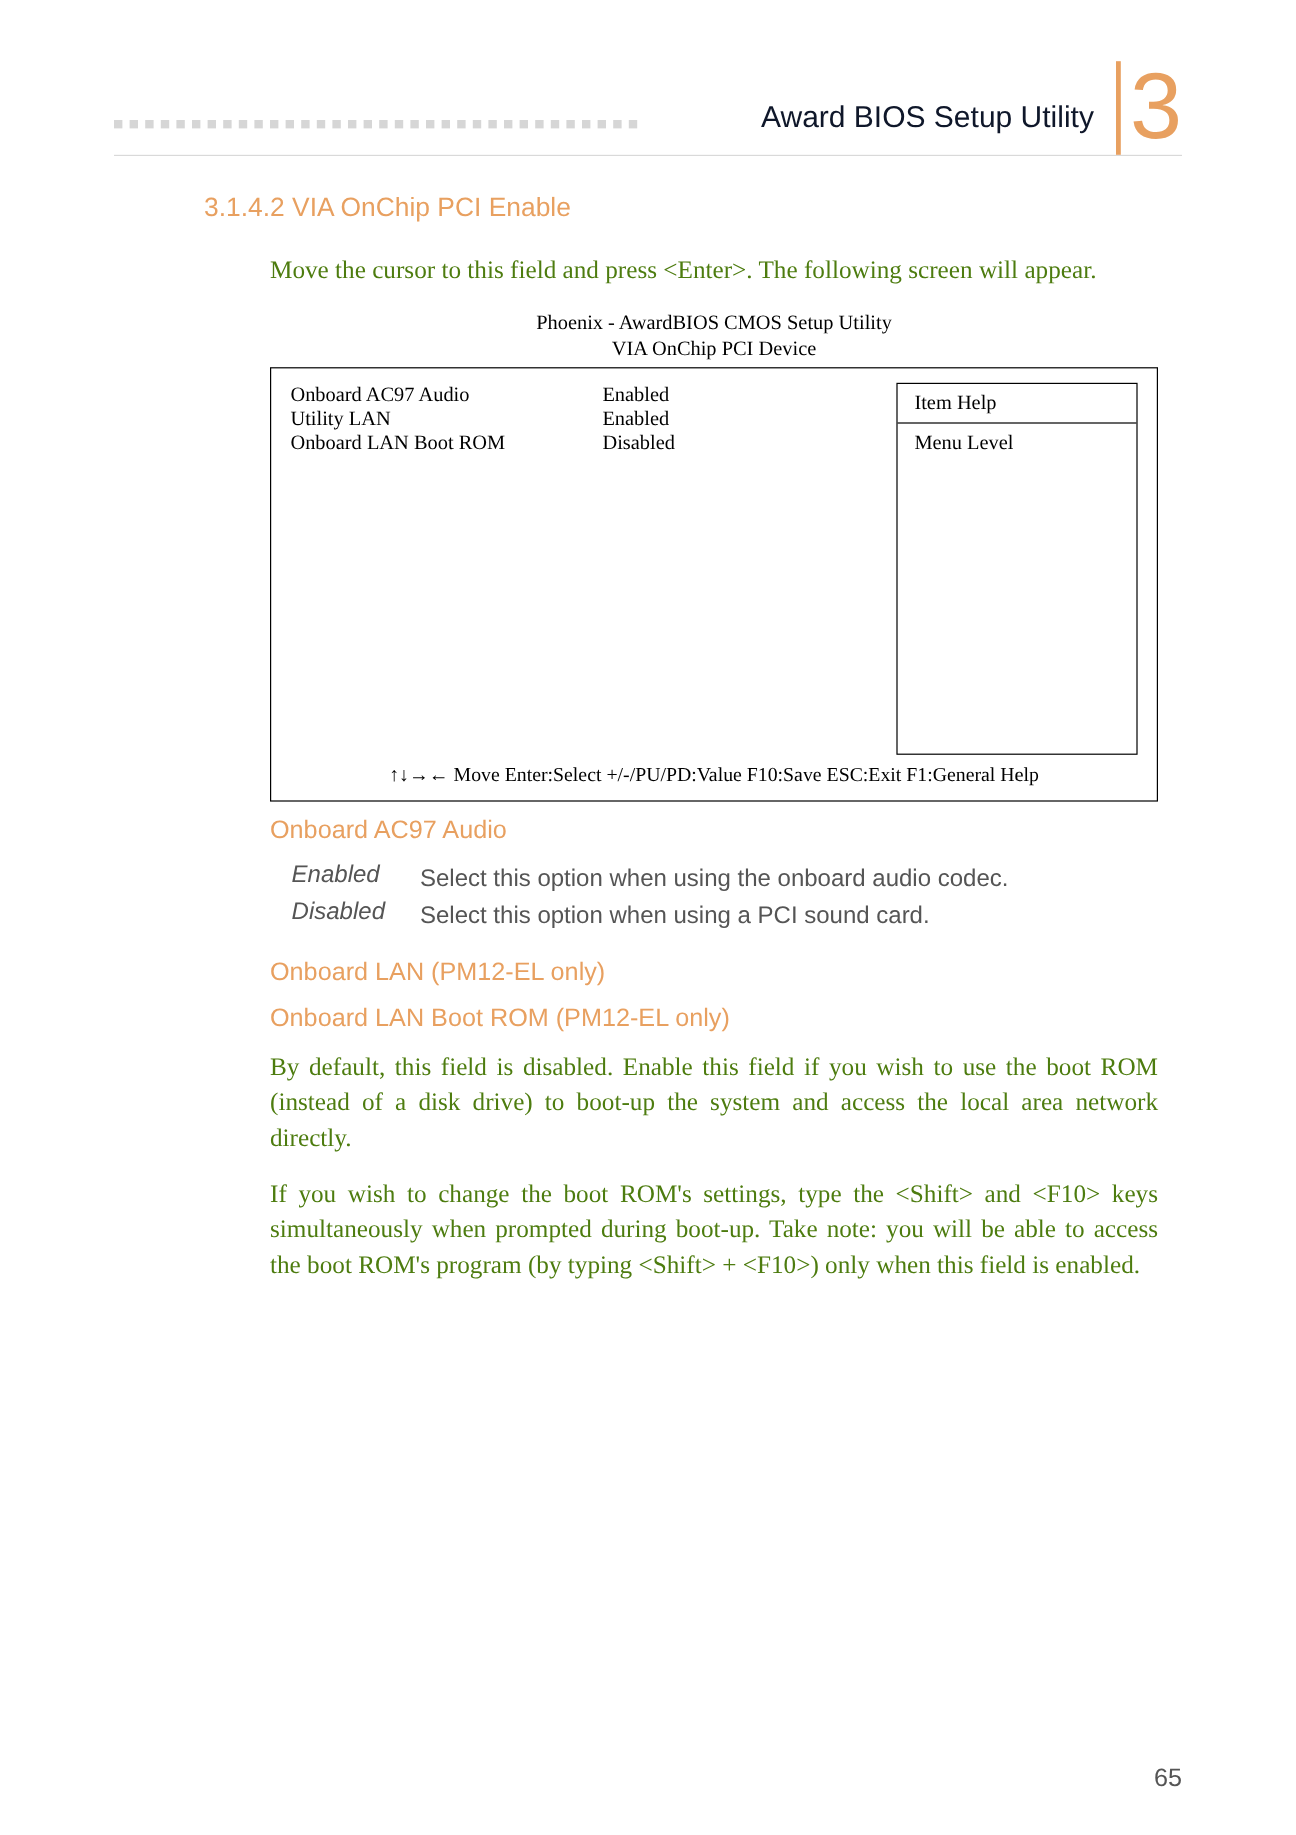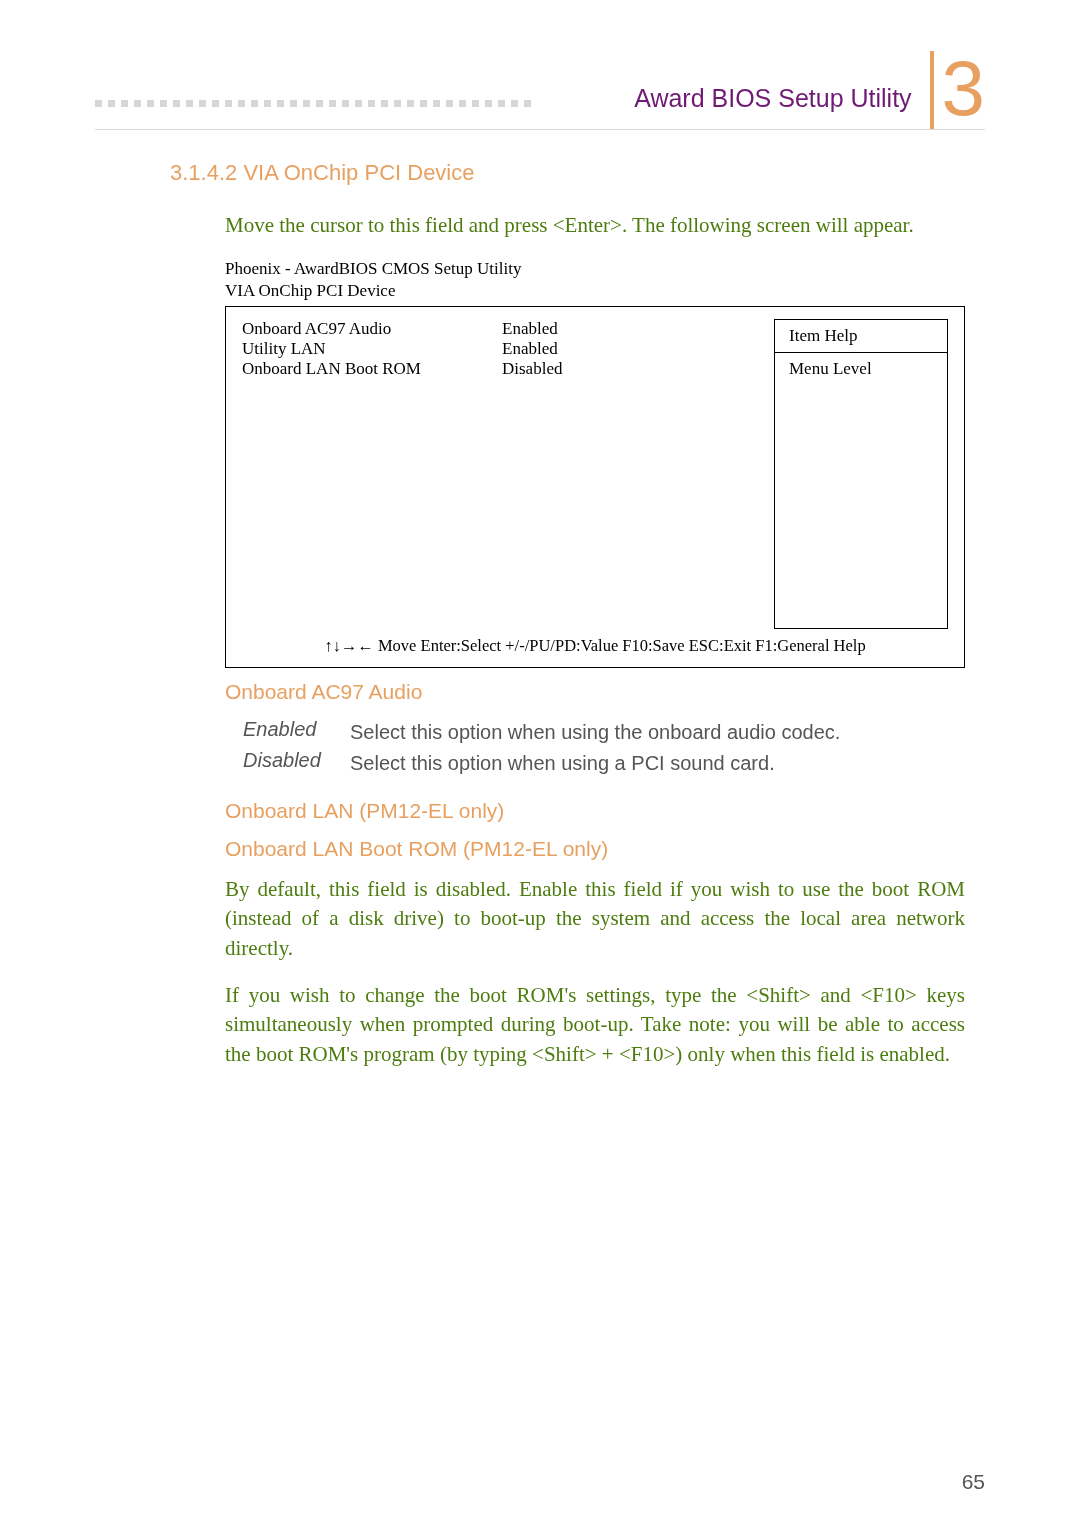--- a/index.html
+++ b/index.html
@@ -34,21 +34,21 @@
       position: absolute;
       left: 0;
       bottom: 22px;
     }
     .dot {
       width: 7px;
       height: 7px;
       background: #d6d6d6;
     }
     .chapter-title {
-      color: #701a75;
+      color: #0f172a;
       font-size: 25px;
       font-weight: 400;
       margin-right: 18px;
       margin-bottom: 16px;
     }
     .chapter-number-box {
       border-left: 4px solid #e8a060;
       padding-left: 8px;
       padding-bottom: 5px;
       height: 78px;
@@ -76,21 +76,21 @@
       line-height: 1.4;
       margin-bottom: 18px;
       font-family: Liberation Serif, serif;
     }
     .bios-wrap {
       margin-left: 130px;
       margin-right: 20px;
       margin-bottom: 12px;
     }
     .bios-title {
-      text-align: left;
+      text-align: center;
       font-family: "Times New Roman", Times, serif;
       font-size: 17px;
       color: #000;
       line-height: 1.3;
       margin-bottom: 3px;
     }
     .bios-box {
       border: 1.5px solid #000;
       padding: 12px 16px 10px 16px;
       font-family: "Times New Roman", Times, serif;
@@ -109,21 +109,21 @@
     .bios-row {
       display: flex;
     }
     .bios-label {
       width: 260px;
     }
     .bios-value {
       width: 110px;
     }
     .bios-right {
-      width: 174px;
+      width: 201px;
       border: 1.5px solid #000;
     }
     .bios-right-item {
       padding: 6px 14px;
       border-bottom: 1.5px solid #000;
     }
     .bios-right-item2 {
       padding: 6px 14px;
     }
     .bios-bottom {
@@ -219,21 +219,21 @@
         <div class="dot"></div>
         <div class="dot"></div>
         <div class="dot"></div>
     </div>
     <div class="chapter-title">Award BIOS Setup Utility</div>
     <div class="chapter-number-box">
       <div class="chapter-number">3</div>
     </div>
   </div>
 
-  <div class="section-heading">3.1.4.2  VIA OnChip PCI Device</div>
+  <div class="section-heading">3.1.4.2  VIA OnChip PCI Enable</div>
 
   <div class="body-text">Move the cursor to this field and press &lt;Enter&gt;. The following screen will appear.</div>
 
   <div class="bios-wrap">
     <div class="bios-title">
       <span>Phoenix - AwardBIOS CMOS Setup Utility</span><br>
       <span>VIA OnChip PCI Device</span>
     </div>
     <div class="bios-box">
       <div class="bios-top">

